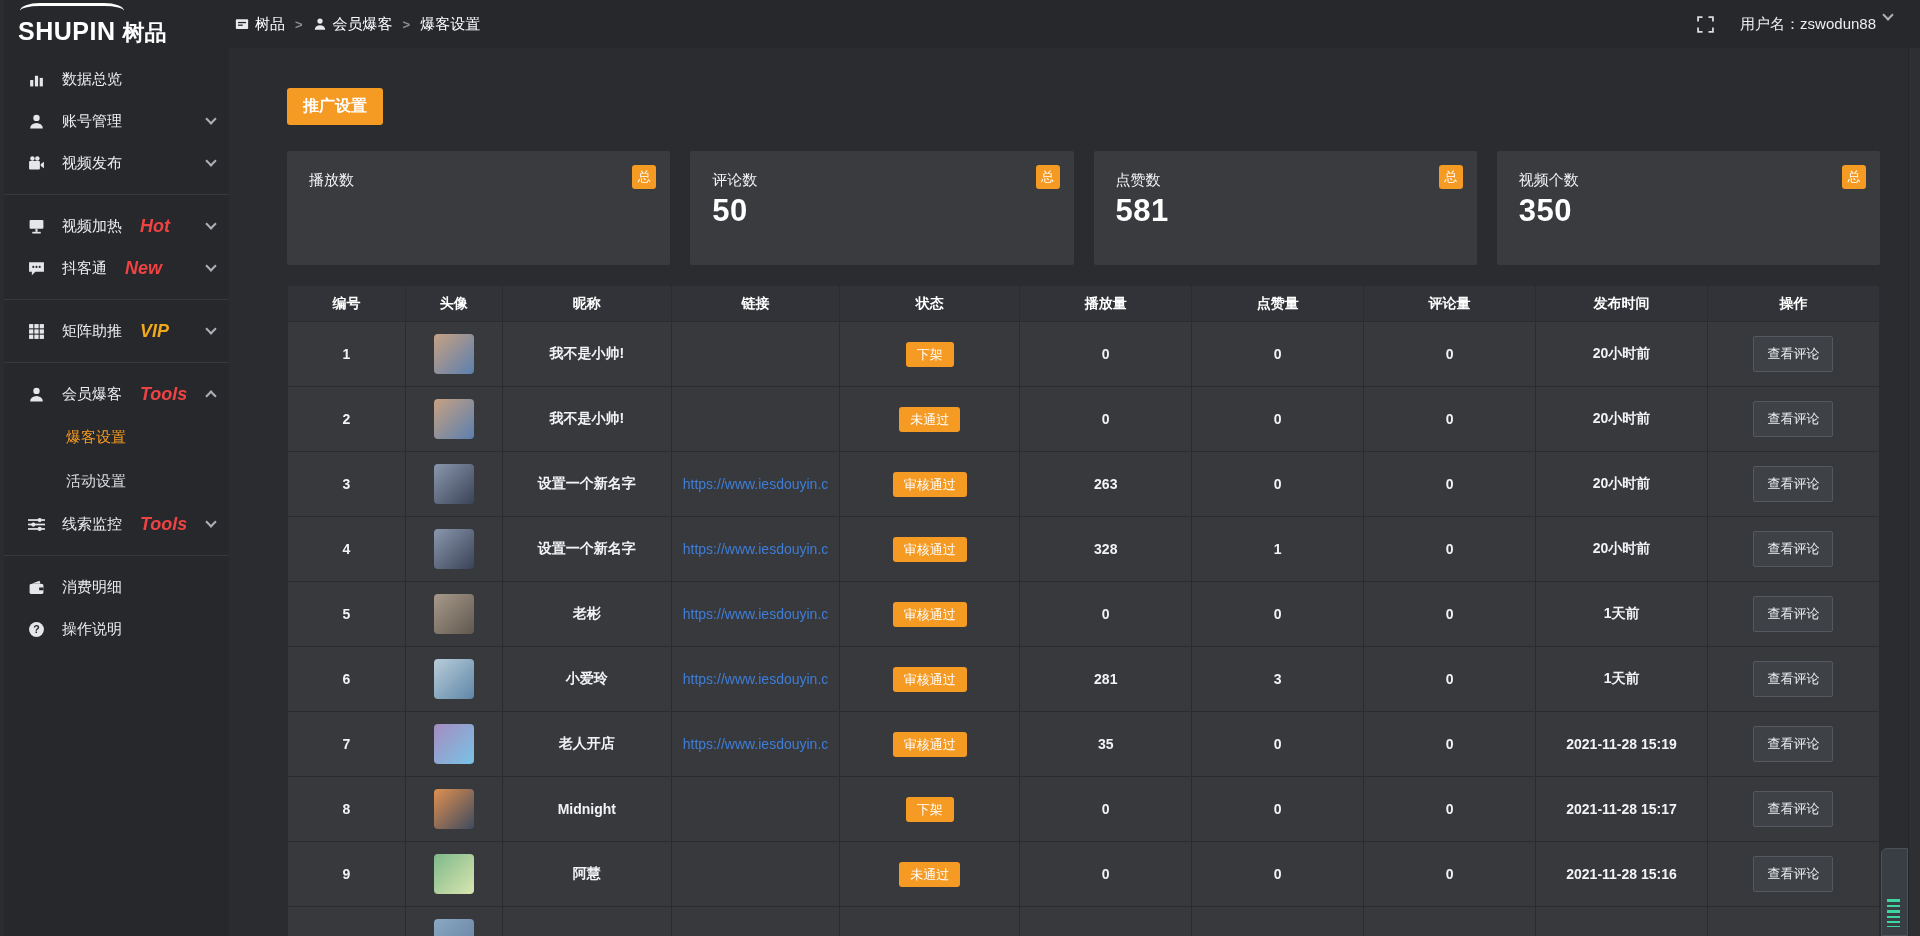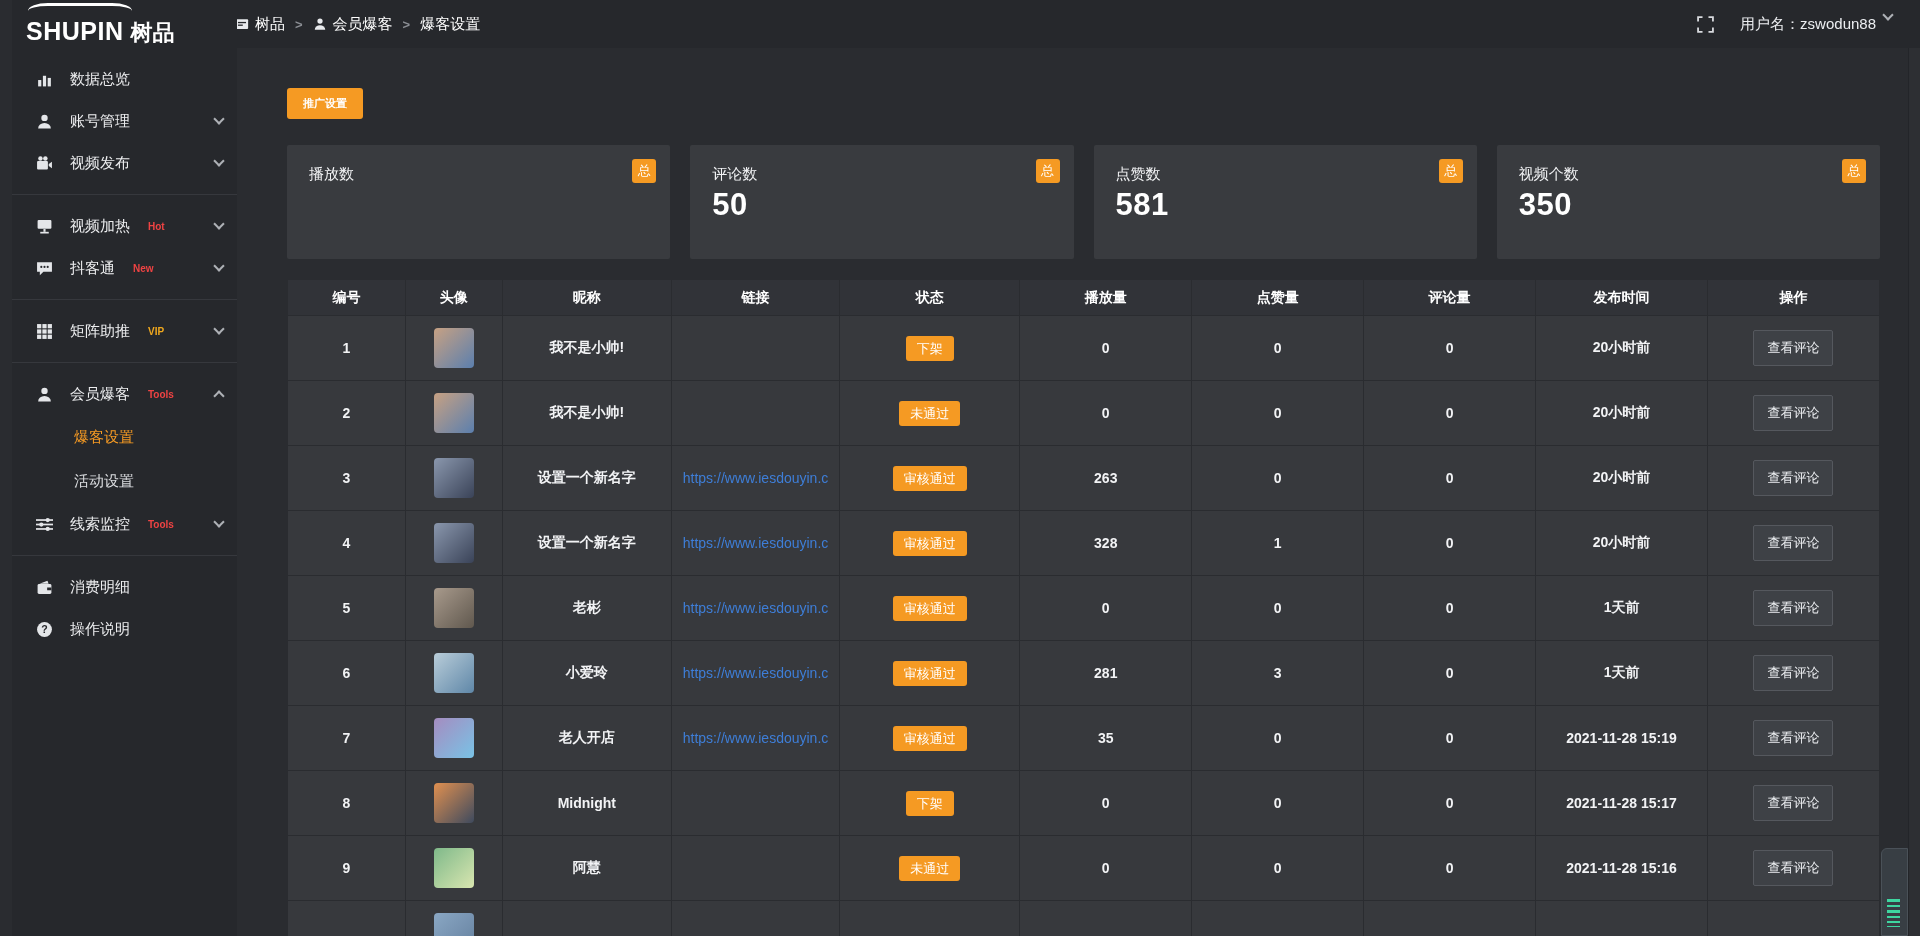--- a/index.html
+++ b/index.html
@@ -1,29 +1,29 @@
 <!DOCTYPE html>
 <html><head>
 <meta charset="utf-8">
 <style>
   html,body{margin:0;padding:0;background:#2a2c30;font-family:"Liberation Sans","DejaVu Sans",sans-serif;}
   *{box-sizing:border-box;}
   .page{position:relative;width:1920px;height:936px;overflow:hidden;background:#2a2c30;color:#e8eaed;}
 
   
-  .sidebar{position:absolute;left:12px;top:0;width:225px;height:936px;background:#26282c;z-index:3;}
+  .sidebar{position:absolute;left:4px;top:0;width:225px;height:936px;background:#26282c;z-index:3;}
   .logo{position:relative;height:48px;display:flex;align-items:flex-end;padding:0 0 4px 14px;color:#fff;cursor:pointer;}
   .logo-arc{position:absolute;left:16px;top:3px;width:104px;height:16px;border-top:3px solid #fff;border-radius:50%/130%;}
   .logo-en{font-size:25px;font-weight:800;letter-spacing:0.5px;line-height:1;}
   .logo-cn{font-size:22px;font-weight:800;margin-left:7px;line-height:1.05;}
   .menu{padding-top:10px;}
   .side-item{display:flex;align-items:center;height:42px;padding:0 14px 0 24px;font-size:15px;color:#ecedef;cursor:pointer;}
   .side-item .icon{width:20px;margin-right:14px;color:#e4e6e9;display:inline-flex;}
   .side-item .icon svg{width:17px;height:17px;}
-  .side-badge{font-size:10px;font-weight:700;margin-left:18px;}
+  .side-badge{font-size:18px;font-weight:700;font-style:italic;margin-left:18px;}
   .chev{width:8px;height:8px;border-right:2px solid #aeb1b6;border-bottom:2px solid #aeb1b6;display:inline-block;flex:none;}
   .chev.down{transform:rotate(45deg);margin-top:-4px;}
   .chev.up{transform:rotate(-135deg);margin-top:4px;}
   .side-item .chev{margin-left:auto;}
   .side-sub{height:44px;line-height:44px;padding-left:62px;font-size:15px;color:#dcdee1;cursor:pointer;}
   .side-sub.active{color:#f59a23;}
   .side-divider{border-top:1px solid #36383d;margin:10px 0;}
 
   
   .topbar{position:absolute;left:225px;top:0;right:0;height:48px;background:#26282c;display:flex;align-items:center;justify-content:space-between;padding:0 28px 0 10px;z-index:2;}
@@ -33,21 +33,21 @@
   .bc-item .icon svg{width:14px;height:14px;}
   .bc-sep{color:#8b8e94;font-size:13px;margin:0 10px;font-weight:700;}
   .top-right{display:flex;align-items:center;font-size:15px;color:#eceef1;}
   .fullscreen{display:inline-flex;margin-right:26px;color:#d8dade;cursor:pointer;}
   .fullscreen svg{width:17px;height:17px;}
   .user{display:inline-flex;cursor:pointer;}
   .user .chev{margin-left:8px;}
 
   
   .content{position:absolute;left:225px;top:48px;right:0;bottom:0;padding:40px 40px 0 62px;overflow:hidden;}
-  .promo-btn{background:#f59a23;color:#fff;border:none;font-size:11px;font-weight:600;padding:8px 16px;border-radius:3px;cursor:pointer;font-family:inherit;}
+  .promo-btn{background:#f59a23;color:#fff;border:none;font-size:16px;font-weight:600;padding:8px 16px;border-radius:3px;cursor:pointer;font-family:inherit;}
   .cards{display:flex;gap:20px;margin-top:26px;}
   .card{position:relative;flex:1;height:114px;background:#393b3f;border-radius:2px;padding:20px 20px 0 22px;}
   .card-label{font-size:15px;color:#f2f3f5;}
   .card-value{font-size:31px;font-weight:600;color:#fff;margin-top:3px;letter-spacing:0.5px;}
   .card-badge{position:absolute;top:14px;right:14px;width:24px;height:24px;background:#f59a23;color:#fff;font-size:13px;border-radius:3px;display:flex;align-items:center;justify-content:center;}
 
   
   .data-table{width:100%;margin-top:20px;border-collapse:collapse;table-layout:fixed;background:#37393d;}
   .data-table th{background:#313338;height:36px;font-size:14px;font-weight:700;color:#fff;border:1px solid #2a2c30;}
   .data-table td{height:65px;text-align:center;font-size:14px;font-weight:700;color:#f2f3f5;border:1px solid #2a2c30;padding:0 6px;overflow:hidden;}

